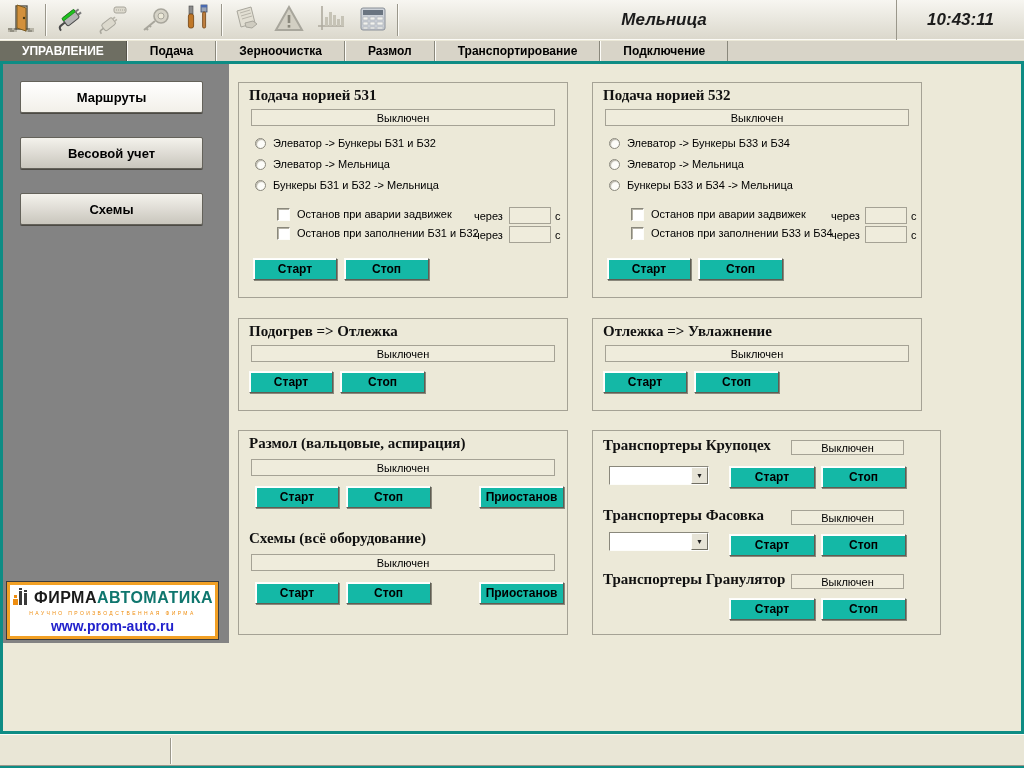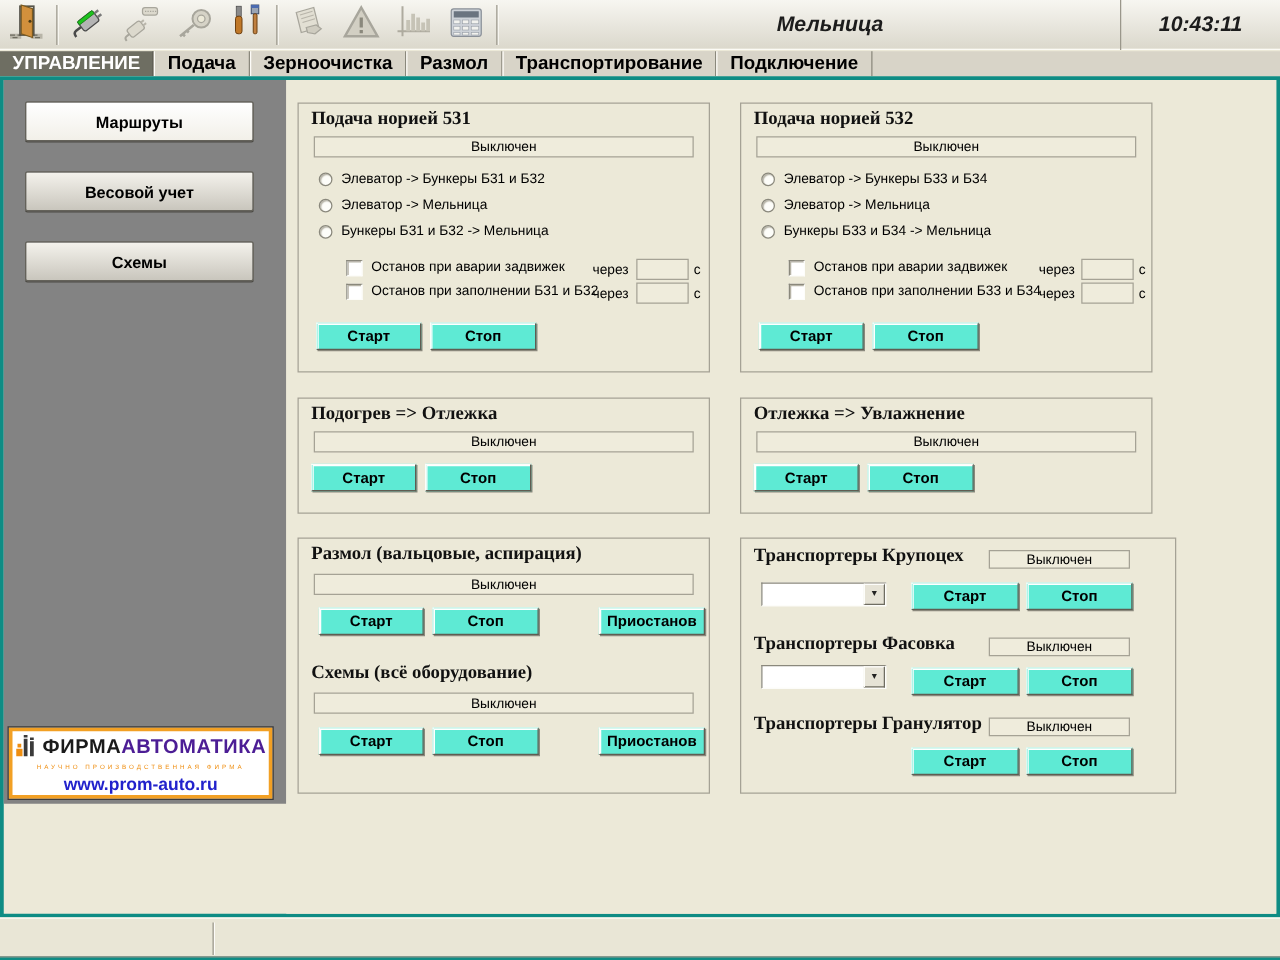--- a/index.html
+++ b/index.html
@@ -13,48 +13,48 @@
   .tb-sep { width:2px; height:32px; margin:0 3px; border-left:1px solid #9a978b; border-right:1px solid #fdfcf8; }
   .title-zone { position:absolute; left:434px; width:460px; top:0; height:40px;
     display:flex; align-items:center; justify-content:center; }
   .title-zone .t { font-size:17px; font-style:italic; font-weight:600; color:#1c1c1c; }
   .time-zone { position:absolute; left:896px; width:128px; top:0; height:40px; border-left:1px solid #9a978b;
     display:flex; align-items:center; justify-content:center; }
   .time-zone .t { font-size:17px; font-style:italic; font-weight:600; color:#1c1c1c; }
 
   
   .tabbar { position:absolute; left:0; top:41px; width:1024px; height:20px; background:#d8d4c8; display:flex; }
-  .tab { padding:0 10px; font-weight:bold; font-size:15px; line-height:20px; color:#000;
+  .tab { padding:0 22px; font-weight:bold; font-size:12px; line-height:20px; color:#000;
     border-left:1px solid #fdfcf8; border-right:1px solid #8a887c; background:#d8d4c8; white-space:nowrap; }
   .tab.active { background:#6e6e62; color:#fff; border-left:none; border-right:1px solid #55534a; }
 
   
   .frame { position:absolute; left:0; top:61px; width:1024px; height:673px; border:3px solid #0e8c84; background:#ece9d8; }
   .sidebar { position:absolute; left:0; top:0; width:226px; height:579px; background:#838383; }
   .content { position:absolute; left:226px; top:0; width:792px; height:667px; background:#ece9d8; }
 
   
   .side-btn { position:absolute; left:17px; width:183px; height:32px; border:1px solid #64625a; border-radius:2px;
     box-shadow:0 1px 0 #4c4a44; font-weight:bold; font-size:13px; display:flex; align-items:center; justify-content:center;
     background:linear-gradient(#f4f2ec,#c9c6bd); cursor:default; }
   .side-btn.primary { background:linear-gradient(#ffffff,#f2f0e9); }
   .logo { position:absolute; left:4px; bottom:4px; width:211px; height:57px; background:#fff;
     border:3px solid #f2a024; outline:1px solid #3c3c3c; display:flex; flex-direction:column; align-items:center; justify-content:center; }
   .logo-row { display:flex; align-items:center; gap:4px; }
   .brand { font-size:16px; font-weight:bold; letter-spacing:.5px; }
-  .brand .b1 { color:#1a1a1a; } .brand .b2 { color:#4c1d95; }
+  .brand .b1 { color:#1a1a1a; } .brand .b2 { color:#0f766e; }
   .tagline { font-size:5px; letter-spacing:2.4px; color:#ef8e10; margin-top:1px; white-space:nowrap; }
   .logo-url { font-size:14px; font-weight:bold; color:#2222cc; margin-top:2px; }
 
   
   .gbox { position:absolute; border:1px solid #a5a295; background:#ece9d8; }
   .gtitle { position:absolute; font-family:"Liberation Serif", serif; font-weight:bold; font-size:15px; color:#111; white-space:nowrap; }
   .status { position:absolute; height:17px; background:#efecdc; border:1px solid #a5a295;
     display:flex; align-items:center; justify-content:center; font-size:11px; }
-  .btn { position:absolute; height:22px; background:#5eead4; border:1px solid; border-color:#fdfdfa #5f5d52 #5f5d52 #fdfdfa;
+  .btn { position:absolute; height:22px; background:#14b8a6; border:1px solid; border-color:#fdfdfa #5f5d52 #5f5d52 #fdfdfa;
     box-shadow:1px 1px 0 #8a887c, inset 1px 1px 0 #fff; font-weight:bold; font-size:12px;
     display:flex; align-items:center; justify-content:center; cursor:default; }
   .radio-row { position:absolute; display:flex; align-items:center; gap:7px; height:14px; }
   .radio { width:11px; height:11px; border-radius:50%; background:#fdfdf9; border:1px solid #8a887c;
     box-shadow:inset 1px 1px 1px #b6b3a6; flex:0 0 auto; }
   .check-row { position:absolute; display:flex; align-items:center; gap:7px; height:14px; }
   .checkbox { width:13px; height:13px; background:#fff; border:1px solid; border-color:#8a887c #fdfdfa #fdfdfa #8a887c;
     box-shadow:inset 1px 1px 0 #b6b3a6; flex:0 0 auto; }
   .mini-label { position:absolute; font-size:11px; white-space:nowrap; }
   .mini-input { position:absolute; width:42px; height:17px; background:#efecdc; border:1px solid #a5a295; }

